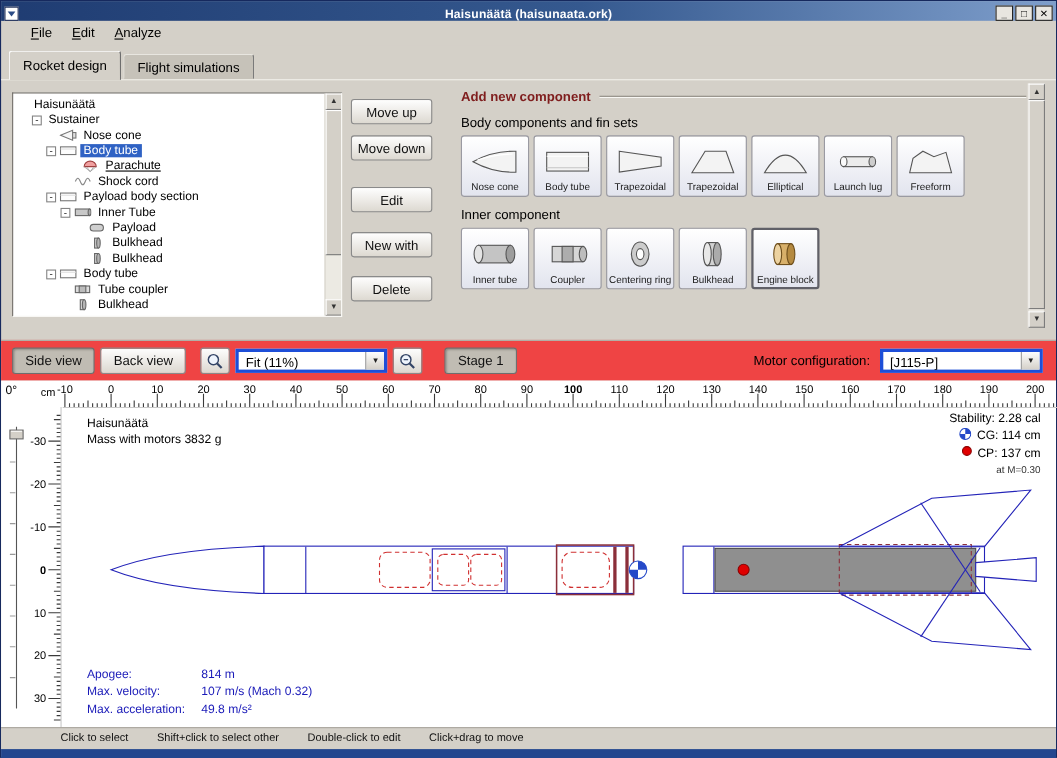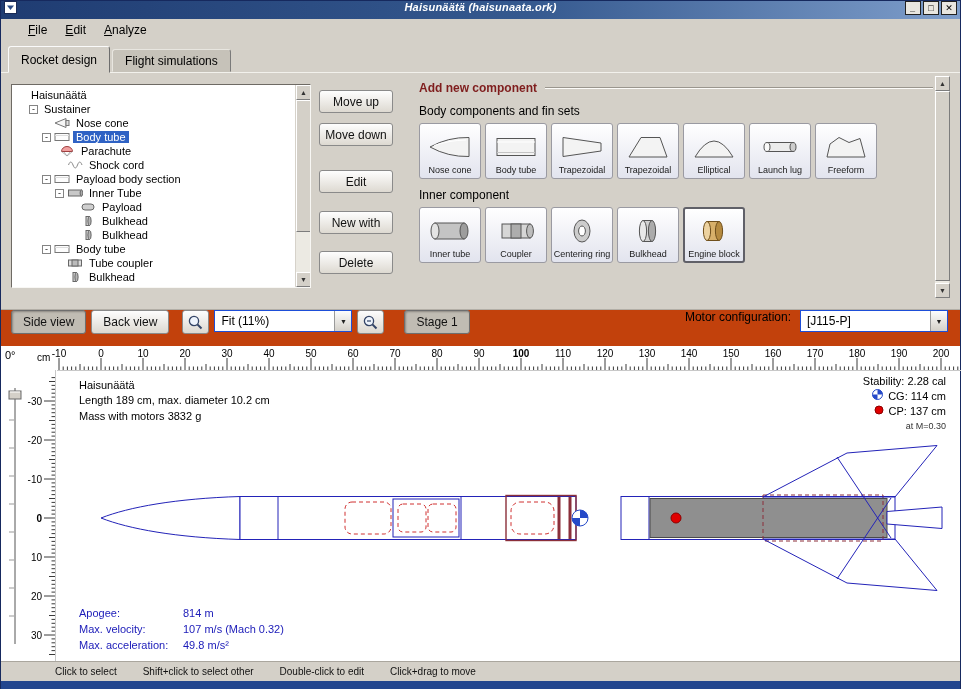--- a/index.html
+++ b/index.html
@@ -2,21 +2,21 @@
 <html><head>
 <meta charset="utf-8">
 <style>
   *{margin:0;padding:0;box-sizing:border-box;font-family:"Liberation Sans","DejaVu Sans",sans-serif;}
   html,body{width:961px;height:689px;overflow:hidden;background:#d4d0c8;position:relative;}
   .window{position:absolute;inset:0;border:1px solid #16295e;background:#d4d0c8;}
 
   
   .titlebar{position:absolute;left:0;top:0;right:0;height:18px;
     background:linear-gradient(90deg,#1f3c72 0%,#35598f 55%,#7e9ecb 100%);
-    display:flex;align-items:flex-start;color:#fff;font-style:italic;}
+    display:flex;align-items:flex-end;color:#fff;}
   .app-icon{width:13px;height:13px;margin-left:3px;background:#fff;border:1px solid #1a2a55;
     display:flex;align-items:center;justify-content:center;z-index:2;flex:none;}
   .title-text{position:absolute;left:0;right:0;text-align:center;font-size:11px;font-weight:bold;letter-spacing:.2px;}
   .win-controls{margin-left:auto;display:flex;gap:2px;margin-right:3px;z-index:2;}
   .win-btn{width:16px;height:14px;background:#e8e6e0;border:1px solid #222;font-size:9px;
     line-height:12px;text-align:center;color:#000;font-weight:bold;}
 
   
   .menubar{position:absolute;top:18px;left:12px;right:0;height:22px;background:#d4d0c8;
     display:flex;align-items:center;padding-left:6px;}
@@ -64,29 +64,29 @@
   .ac-sec-label{font-size:12px;color:#000;margin:9px 0 5px;}
   .ac-row{display:flex;gap:4px;}
   .ac-btn{width:62px;height:56px;border:1px solid #9a9aa2;border-radius:3px;
     background:linear-gradient(#ffffff,#e2e4ee);display:flex;flex-direction:column;
     align-items:center;justify-content:flex-end;padding:3px 1px 2px;}
   .ac-btn.focused{border:2px solid #606068;padding:2px 0 1px;}
   .ac-btn .ic{flex:1;display:flex;align-items:center;justify-content:center;}
   .ac-btn-label{font-size:9px;text-align:center;line-height:1.1;color:#1a1a1a;}
 
   
-  .toolbar{position:absolute;top:308px;left:0;right:0;height:37px;background:#c2410c;
-    border-top:1px solid #b2aea6;display:flex;padding:0 10px;gap:5px;}
+  .toolbar{position:absolute;top:308px;left:0;right:0;height:37px;background:#ef4444;
+    border-top:1px solid #b2aea6;display:flex;align-items:center;padding:0 10px;gap:5px;}
   .tbtn{height:24px;padding:0 11px;font-size:12px;background:linear-gradient(#fdfdfd,#dcd8d0);
     border:1px solid #8a8a8a;border-radius:3px;display:flex;align-items:center;color:#111;}
   .tbtn.toggled{background:#c0bcb3;border-color:#6e6e6e;box-shadow:inset 1px 1px 2px rgba(0,0,0,.28);}
   .icon-btn{width:27px;justify-content:center;padding:0;}
   .zoomgrp{margin-left:8px;}
   .stagegrp{margin-left:15px;}
-  .combo{height:22px;background:#fff;border:1px solid #1d4ed8;display:flex;align-items:stretch;font-size:12px;}
+  .combo{height:22px;background:#fff;border:3px solid #1d4ed8;display:flex;align-items:stretch;font-size:12px;}
   .combo .val{padding:3px 6px 0;flex:1;white-space:nowrap;}
   .combo .arrow{width:17px;background:linear-gradient(#fdfdfd,#d4d0c8);border-left:1px solid #9a9a9a;
     display:flex;align-items:center;justify-content:center;font-size:7px;color:#222;}
   .combo.fit{width:138px;}
   .combo.motor{width:148px;margin-right:2px;}
   .spacer{flex:1;}
   .motor-label{font-size:12px;margin-right:4px;}
 
   
   .canvas{position:absolute;top:345px;left:0;right:0;height:315px;background:#fff;}
@@ -172,21 +172,21 @@
           <div class="tree-row" style="padding-left: 30px;">
             <span class="expander">-</span>
             <span class="tree-icon">
               <svg width="16" height="12" viewBox="0 0 16 12">
                 <rect x="1" y="2.5" width="14" height="7" fill="#fdfdfd" stroke="#777"></rect>
                 <line x1="1" y1="4.5" x2="15" y2="4.5" stroke="#ddd"></line>
               </svg>
             </span>
             <span class="tree-label sel">Body tube</span>
           </div>
-          <div class="tree-row" style="padding-left: 35px;">
+          <div class="tree-row" style="padding-left: 50px; text-decoration: underline;">
             <span class="exp-spacer"></span>
             <span class="tree-icon">
               <svg width="16" height="12" viewBox="0 0 16 12">
                 <path d="M2.5,6.5 A5.5,5 0 0 1 13.5,6.5 Z" fill="#f0a0a0" stroke="#a04040"></path>
                 <path d="M2.5,6.5 L8,11 L13.5,6.5 M5,7 L8,11 M11,7 L8,11" fill="none" stroke="#999" stroke-width="0.7"></path>
               </svg>
             </span>
             <span class="tree-label">Parachute</span>
           </div>
           <div class="tree-row" style="padding-left: 43px;">
@@ -818,21 +818,20 @@
         </g>
         <circle cx="675" cy="172" r="5" fill="#e00000" stroke="#8c0000"></circle>
       </g>
     </svg>
 
     <span class="rot-label">0°</span>
     <span class="unit-label">cm</span>
 
     <div class="info-block">
       <div>Haisunäätä</div>
-      <div>Length 189 cm, max. diameter 10.2 cm</div>
       <div>Mass with motors 3832 g</div>
     </div>
 
     <div class="stab-block">
       <div class="stab-row">
           <span>Stability: 2.28 cal</span>
         </div>
       <div class="stab-row">
         <span><svg width="11" height="11" viewBox="-5.5 -5.5 11 11">
               <circle r="5" fill="#fff" stroke="#2549c8"></circle>

